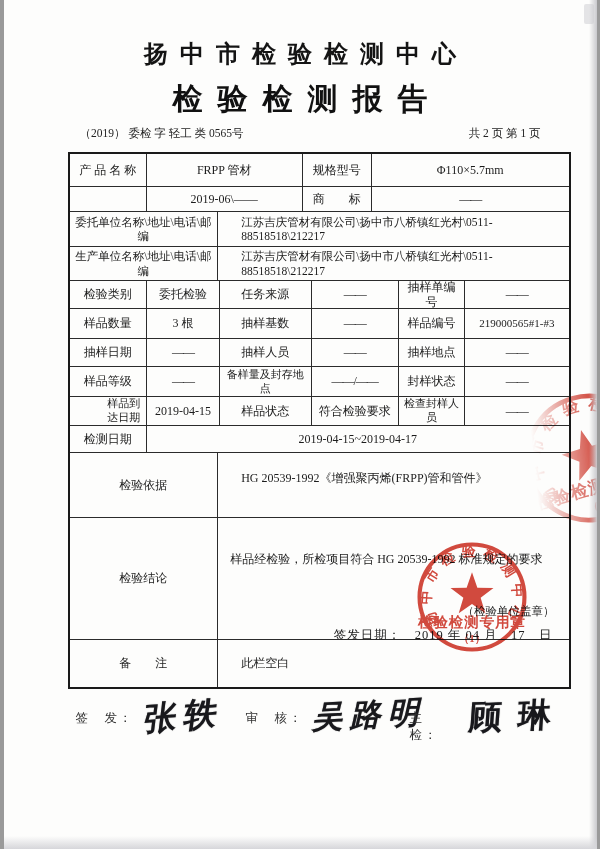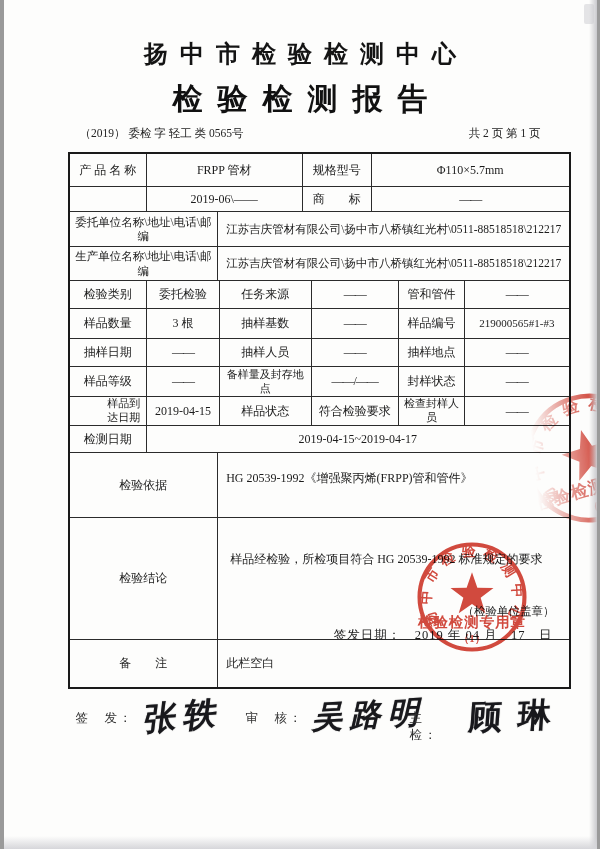--- a/index.html
+++ b/index.html
@@ -31,21 +31,21 @@
     position:absolute;left:64px;top:152px;width:503px;
     border:2px solid #1a1a1a;box-sizing:border-box;background:transparent;
   }
   .row{display:flex;box-sizing:border-box;}
   .row + .row{border-top:1.5px solid #2b2b2b;}
   .cell{
     box-sizing:border-box;display:flex;align-items:center;justify-content:center;
     font-size:12px;padding:1px 3px;text-align:center;overflow:hidden;line-height:1.25;
   }
   .cell + .cell{border-left:1.5px solid #2b2b2b;}
-  .cell.left{justify-content:flex-start;text-align:left;padding-left:8px;}
+  .cell.left{justify-content:flex-start;text-align:left;padding-left:23px;}
   .cell.top{align-items:flex-start;padding-top:10px;}
   .fs115{font-size:11.5px;}
   .fs11{font-size:11px;}
   .dash{letter-spacing:-1px;}
   
   .concl{position:relative;}
   .concl .concl-text{position:absolute;top:34px;left:12px;right:16px;text-align:left;font-size:12px;}
   .concl .seal-note{position:absolute;top:86px;right:14px;font-size:11.5px;}
   .concl .issue-line{position:absolute;top:110px;right:16px;font-size:12.5px;letter-spacing:1px;}
   
@@ -127,21 +127,21 @@
     <div class="row" style="height:34px;">
       <div class="cell fs115" style="flex:0 0 29.6%;">生产单位名称\地址\电话\邮编</div>
       <div class="cell left fs115" style="flex:1;">江苏吉庆管材有限公司\扬中市八桥镇红光村\0511-88518518\212217</div>
     </div>
 
     <div class="row" style="height:28px;">
       <div class="cell" style="flex:0 0 15.3%;">检验类别</div>
       <div class="cell" style="flex:0 0 14.7%;">委托检验</div>
       <div class="cell" style="flex:0 0 18.3%;">任务来源</div>
       <div class="cell dash" style="flex:0 0 17.5%;">——</div>
-      <div class="cell" style="flex:0 0 13.3%;">管和管件</div>
+      <div class="cell" style="flex:0 0 13.3%;">抽样单编号</div>
       <div class="cell dash" style="flex:1;">——</div>
     </div>
 
     <div class="row" style="height:30px;">
       <div class="cell" style="flex:0 0 15.3%;">样品数量</div>
       <div class="cell" style="flex:0 0 14.7%;">3 根</div>
       <div class="cell" style="flex:0 0 18.3%;">抽样基数</div>
       <div class="cell dash" style="flex:0 0 17.5%;">——</div>
       <div class="cell" style="flex:0 0 13.3%;">样品编号</div>
       <div class="cell fs11" style="flex:1;">219000565#1-#3</div>

